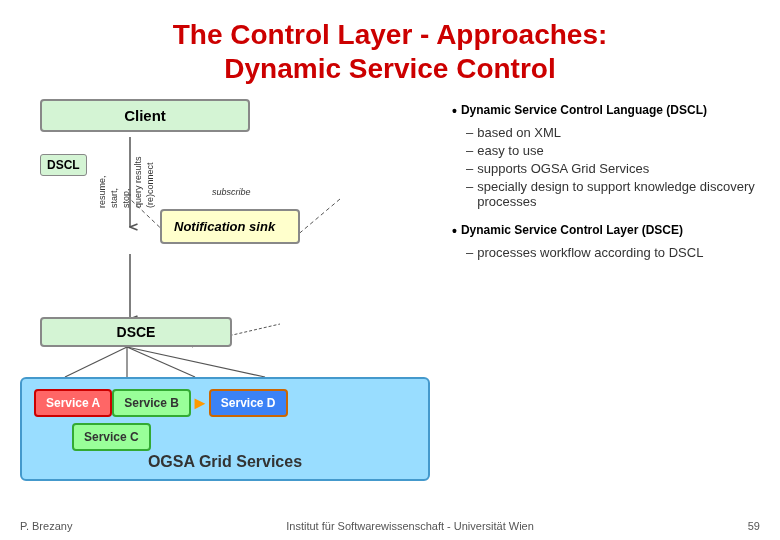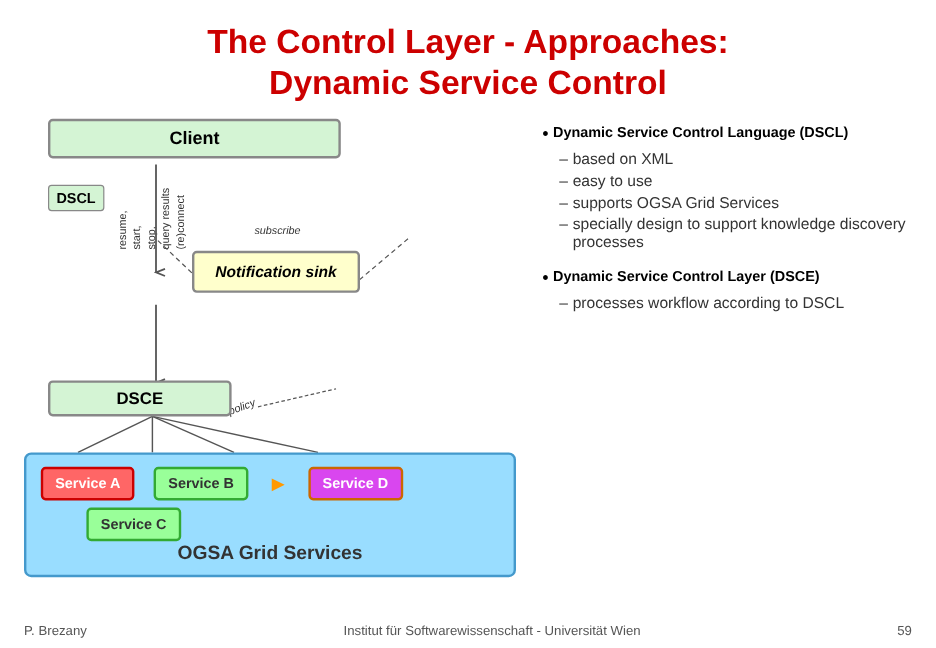--- a/index.html
+++ b/index.html
@@ -45,21 +45,21 @@
 
     
     .client-box {
       background: #d4f4d4;
       border: 2px solid #888;
       border-radius: 4px;
       padding: 6px 16px;
       text-align: center;
       font-size: 15px;
       font-weight: bold;
-      width: 244px;
+      width: 210px;
       margin-left: 20px;
       position: relative;
       z-index: 2;
     }
 
     .rotated-labels {
       display: flex;
       gap: 2px;
       margin-left: 8px;
       margin-top: 4px;
@@ -95,21 +95,21 @@
       left: 140px;
       top: 110px;
       background: #ffffcc;
       border: 2px solid #888;
       border-radius: 4px;
       padding: 8px 12px;
       font-size: 13px;
       font-weight: bold;
       font-style: italic;
       width: 140px;
-      text-align: center;
+      text-align: left;
       z-index: 2;
     }
 
     
     .subscribe-label {
       position: absolute;
       left: 192px;
       top: 88px;
       font-size: 9px;
       color: #333;
@@ -120,21 +120,21 @@
     .dsce-box {
       position: absolute;
       top: 218px;
       left: 20px;
       background: #d4f4d4;
       border: 2px solid #888;
       border-radius: 4px;
       padding: 5px 20px;
       font-size: 14px;
       font-weight: bold;
-      width: 153px;
+      width: 192px;
       text-align: center;
       z-index: 2;
     }
 
     
     .policy-label {
       position: absolute;
       top: 235px;
       left: 170px;
       font-size: 9px;
@@ -151,38 +151,38 @@
       width: 410px;
       background: #99ddff;
       border: 2px solid #4499cc;
       border-radius: 6px;
       padding: 10px 12px 8px 12px;
       z-index: 1;
     }
 
     .services-row {
       display: flex;
-      gap: 16px;
+      gap: 0;
       align-items: center;
       margin-bottom: 6px;
     }
 
     .service-box {
       border-radius: 4px;
       padding: 5px 10px;
       font-size: 12px;
       font-weight: bold;
       text-align: center;
       min-width: 70px;
     }
 
     .service-a { background: #ff6666; border: 2px solid #cc0000; color: white; }
     .service-b { background: #99ff99; border: 2px solid #33aa33; color: #333; }
     .service-c { background: #99ff99; border: 2px solid #33aa33; color: #333; }
-    .service-d { background: #d946ef; border: 2px solid #cc6600; color: white; }
+    .service-d { background: #3b82f6; border: 2px solid #cc6600; color: white; }
 
     .arrow-right {
       color: #ff9900;
       font-size: 18px;
     }
 
     .ogsa-label {
       font-size: 16px;
       font-weight: bold;
       text-align: center;

